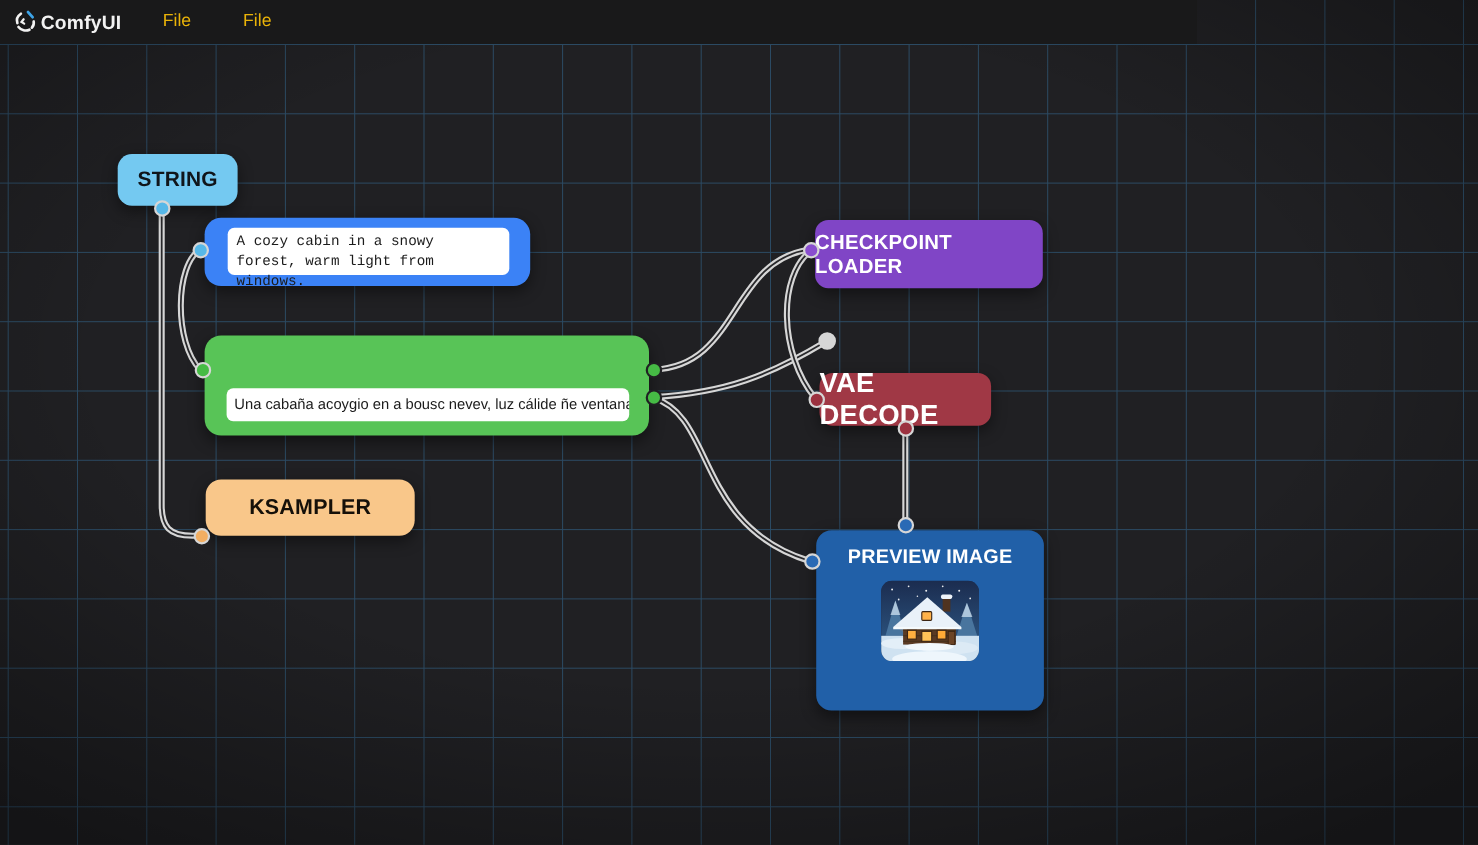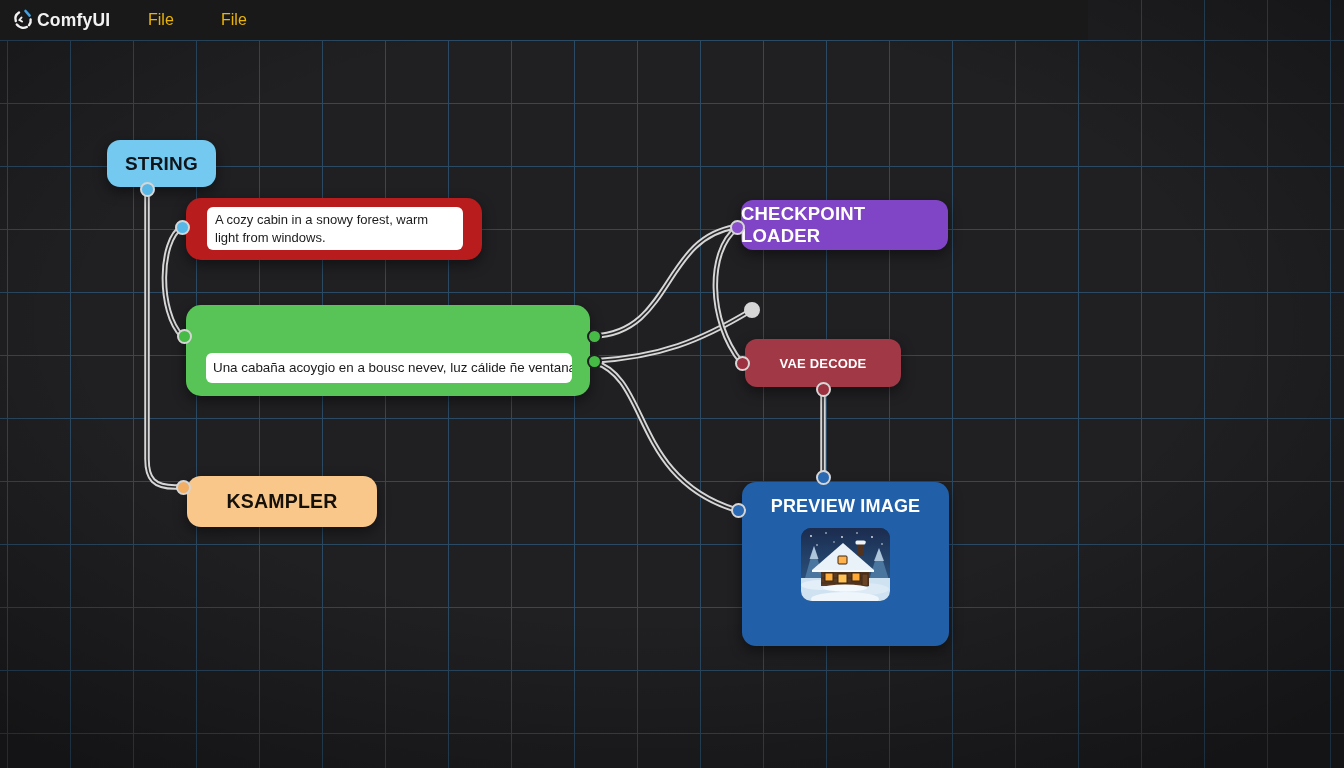--- a/index.html
+++ b/index.html
@@ -50,53 +50,53 @@
     position:absolute;border-radius:13px;z-index:3;
     box-shadow:0 5px 14px rgba(0,0,0,.45);
   }
   .node-title{font-weight:bold;letter-spacing:.2px;}
   .node-string{
     left:107px;top:140px;width:109px;height:47px;background:#74c9f1;
     display:flex;align-items:center;justify-content:center;
     color:#10151a;font-size:19px;
   }
   .node-textbox{
-    left:186px;top:198px;width:296px;height:62px;background:#b91c1c;border-radius:15px;
+    left:186px;top:198px;width:296px;height:62px;background:#3b82f6;border-radius:15px;font-family:Liberation Mono, monospace;
   }
   .node-textbox .textfield{
     position:absolute;left:21px;top:9px;width:240px;height:35px;
     background:#ffffff;border-radius:6px;padding:4px 8px;
     font-size:13px;line-height:1.38;color:#1b1b1b;
   }
   .node-translator{
     left:186px;top:305px;width:404px;height:91px;background:#58c457;border-radius:15px;
     color:#0e130e;
   }
   .node-translator .node-title{
     position:absolute;left:20px;top:13px;font-size:19.5px;
   }
   .node-translator .textfield{
     position:absolute;left:20px;top:48px;width:352px;height:22px;
     background:#ffffff;border-radius:6px;padding:4px 7px;
     font-size:13.4px;line-height:22px;color:#1b1b1b;white-space:nowrap;overflow:hidden;
   }
   .node-ksampler{
-    left:187px;top:476px;width:190px;height:51px;background:#f9c78a;border-radius:14px;
+    left:187px;top:436px;width:190px;height:51px;background:#f9c78a;border-radius:14px;
     display:flex;align-items:center;justify-content:center;
     color:#151009;font-size:19.5px;
   }
   .node-checkpoint{
-    left:741px;top:200px;width:207px;height:50px;background:#8045c6;border-radius:12px;
+    left:741px;top:200px;width:207px;height:62px;background:#8045c6;border-radius:12px;
     display:flex;align-items:center;justify-content:center;
     color:#ffffff;font-size:18.5px;
   }
   .node-vae{
     left:745px;top:339px;width:156px;height:48px;background:#a03845;border-radius:12px;
     display:flex;align-items:center;justify-content:center;
-    color:#ffffff;font-size:13px;
+    color:#ffffff;font-size:25px;
   }
   .node-preview{
     left:742px;top:482px;width:207px;height:164px;background:#2160a8;border-radius:14px;
     color:#ffffff;
   }
   .node-preview .node-title{
     position:absolute;left:0;top:14px;width:100%;text-align:center;font-size:18px;
   }
   .preview-thumb{
     position:absolute;left:59px;top:46px;width:89px;height:73px;

